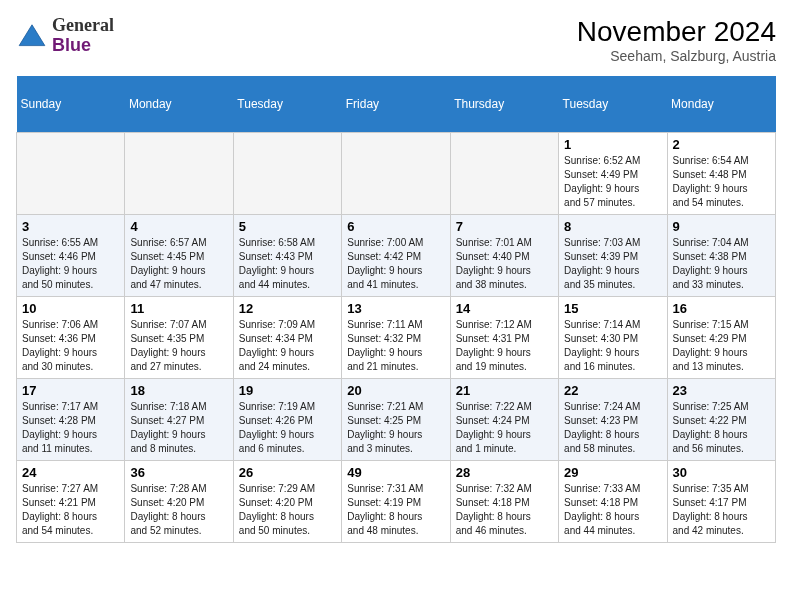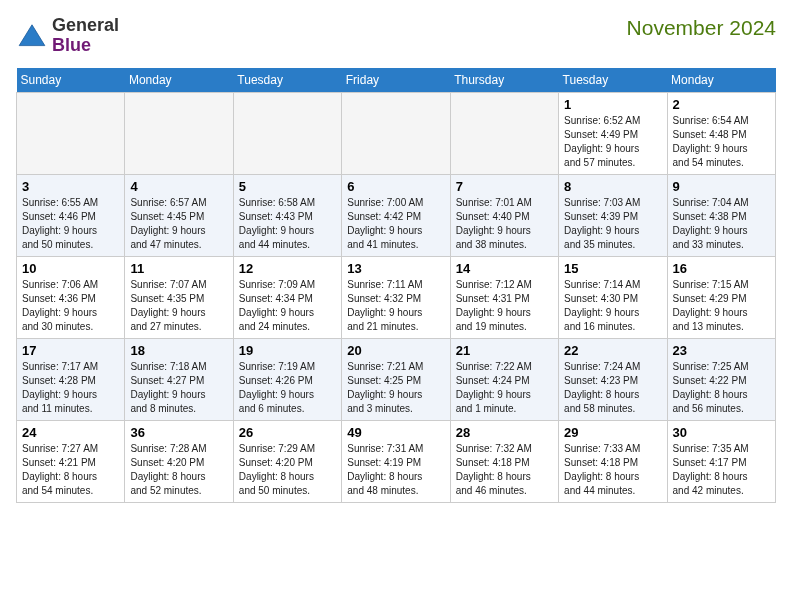--- a/index.html
+++ b/index.html
@@ -20,47 +20,47 @@
       display: flex;
       align-items: center;
       gap: 4px;
     }
     .logo-text {
       font-size: 18px;
       font-weight: bold;
       line-height: 1.1;
     }
     .logo-text span { display: block; }
-    .logo-text .general { color: #333; }
+    .logo-text .general { color: #333; font-family: Liberation Serif, serif; }
     .logo-text .blue { color: #701a75; }
     .logo-icon {
       width: 32px;
       height: 32px;
     }
     .title-block {
       text-align: right;
     }
     .month-title {
-      font-size: 21px;
+      font-size: 28px;
       font-weight: normal;
-      color: #4d7c0f;
+      color: #000000;
     }
     .location {
       font-size: 14px;
       color: #555;
     }
     .calendar {
       width: 100%;
       border-collapse: collapse;
       font-size: 11px;
     }
     .calendar th {
       background-color: #2a7cc7;
       color: #fff;
-      padding: 5px 4px;
+      padding: 21px 4px;
       text-align: left;
       font-size: 12px;
       font-weight: normal;
     }
     .calendar td {
       border: 1px solid #ccc;
       vertical-align: top;
       padding: 4px 5px;
       width: 108px;
       height: 80px;
@@ -93,20 +93,21 @@
       <polygon points="20,6 36,32 4,32" fill="#2a7cc7"></polygon>
       <polygon points="20,6 36,32 4,32" fill="none" stroke="#1a5a9a" stroke-width="1"></polygon>
     </svg>
     <div class="logo-text">
       <span class="general">General</span>
       <span class="blue">Blue</span>
     </div>
   </div>
   <div class="title-block">
     <div class="month-title">November 2024</div>
+    <div class="location">Seeham, Salzburg, Austria</div>
   </div>
 </div>
 
 <table class="calendar">
   <thead>
     <tr>
     <th>Sunday</th>
         <th>Monday</th>
         <th>Tuesday</th>
         <th>Friday</th>

